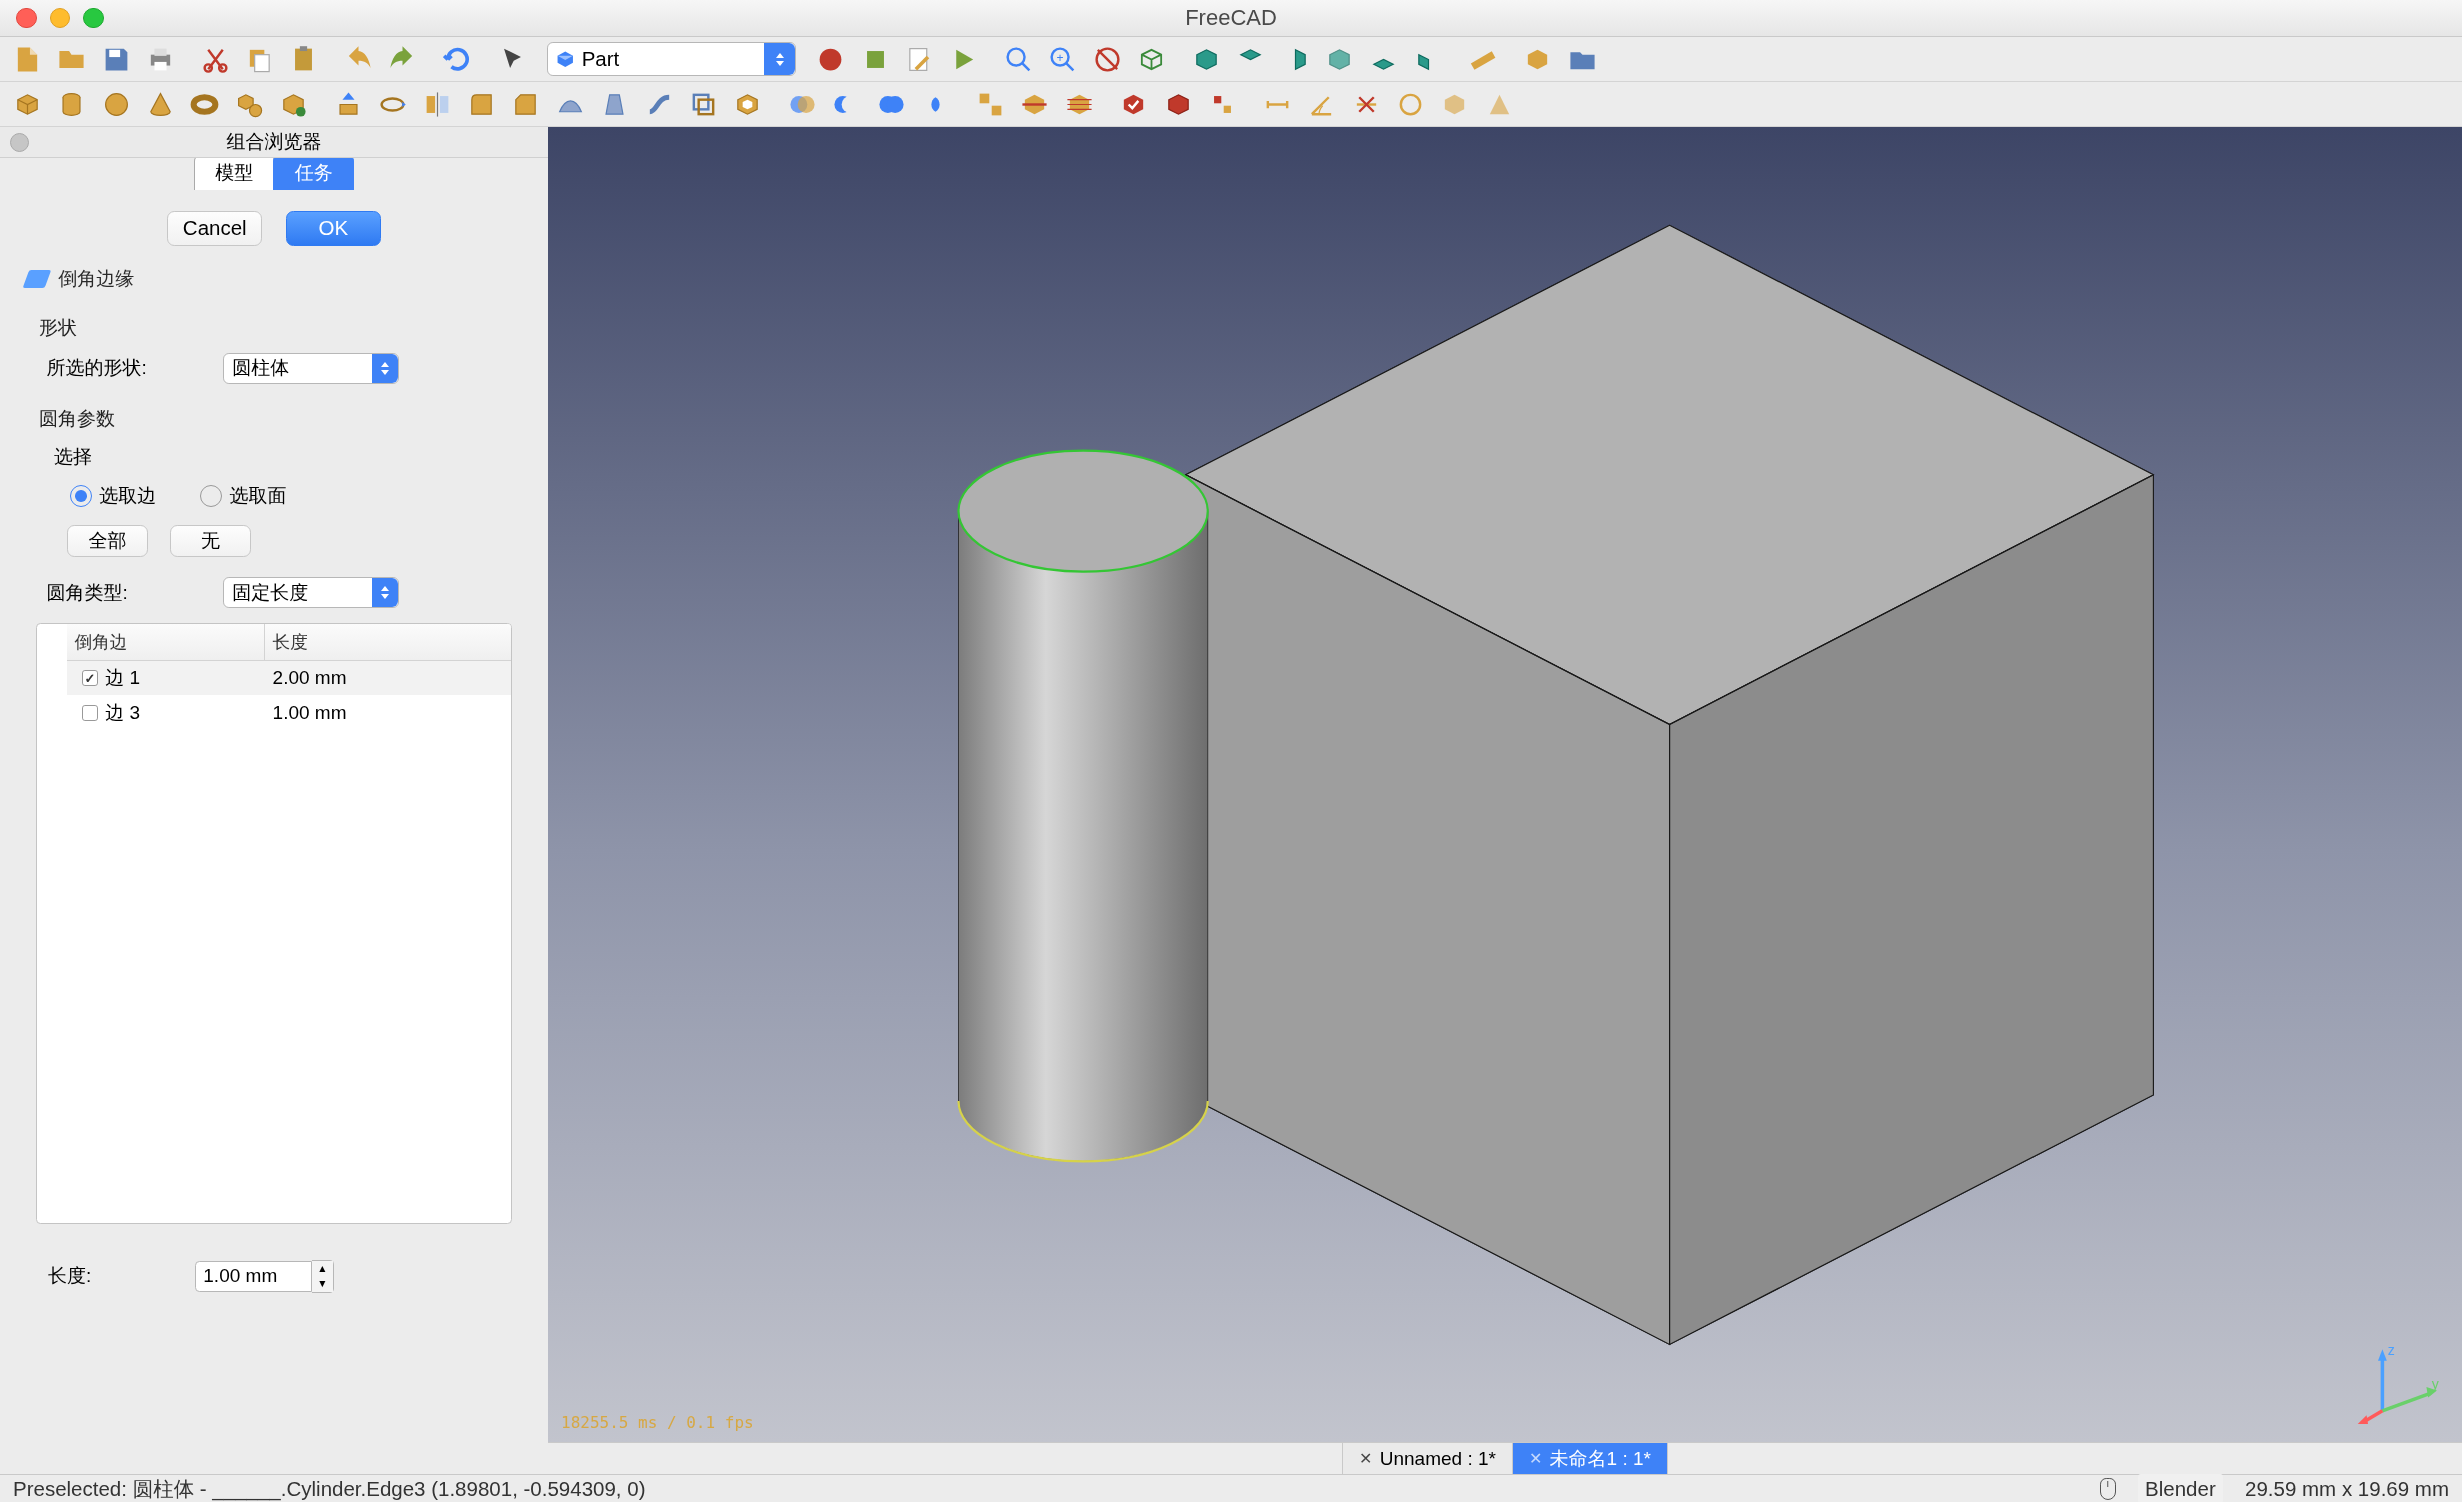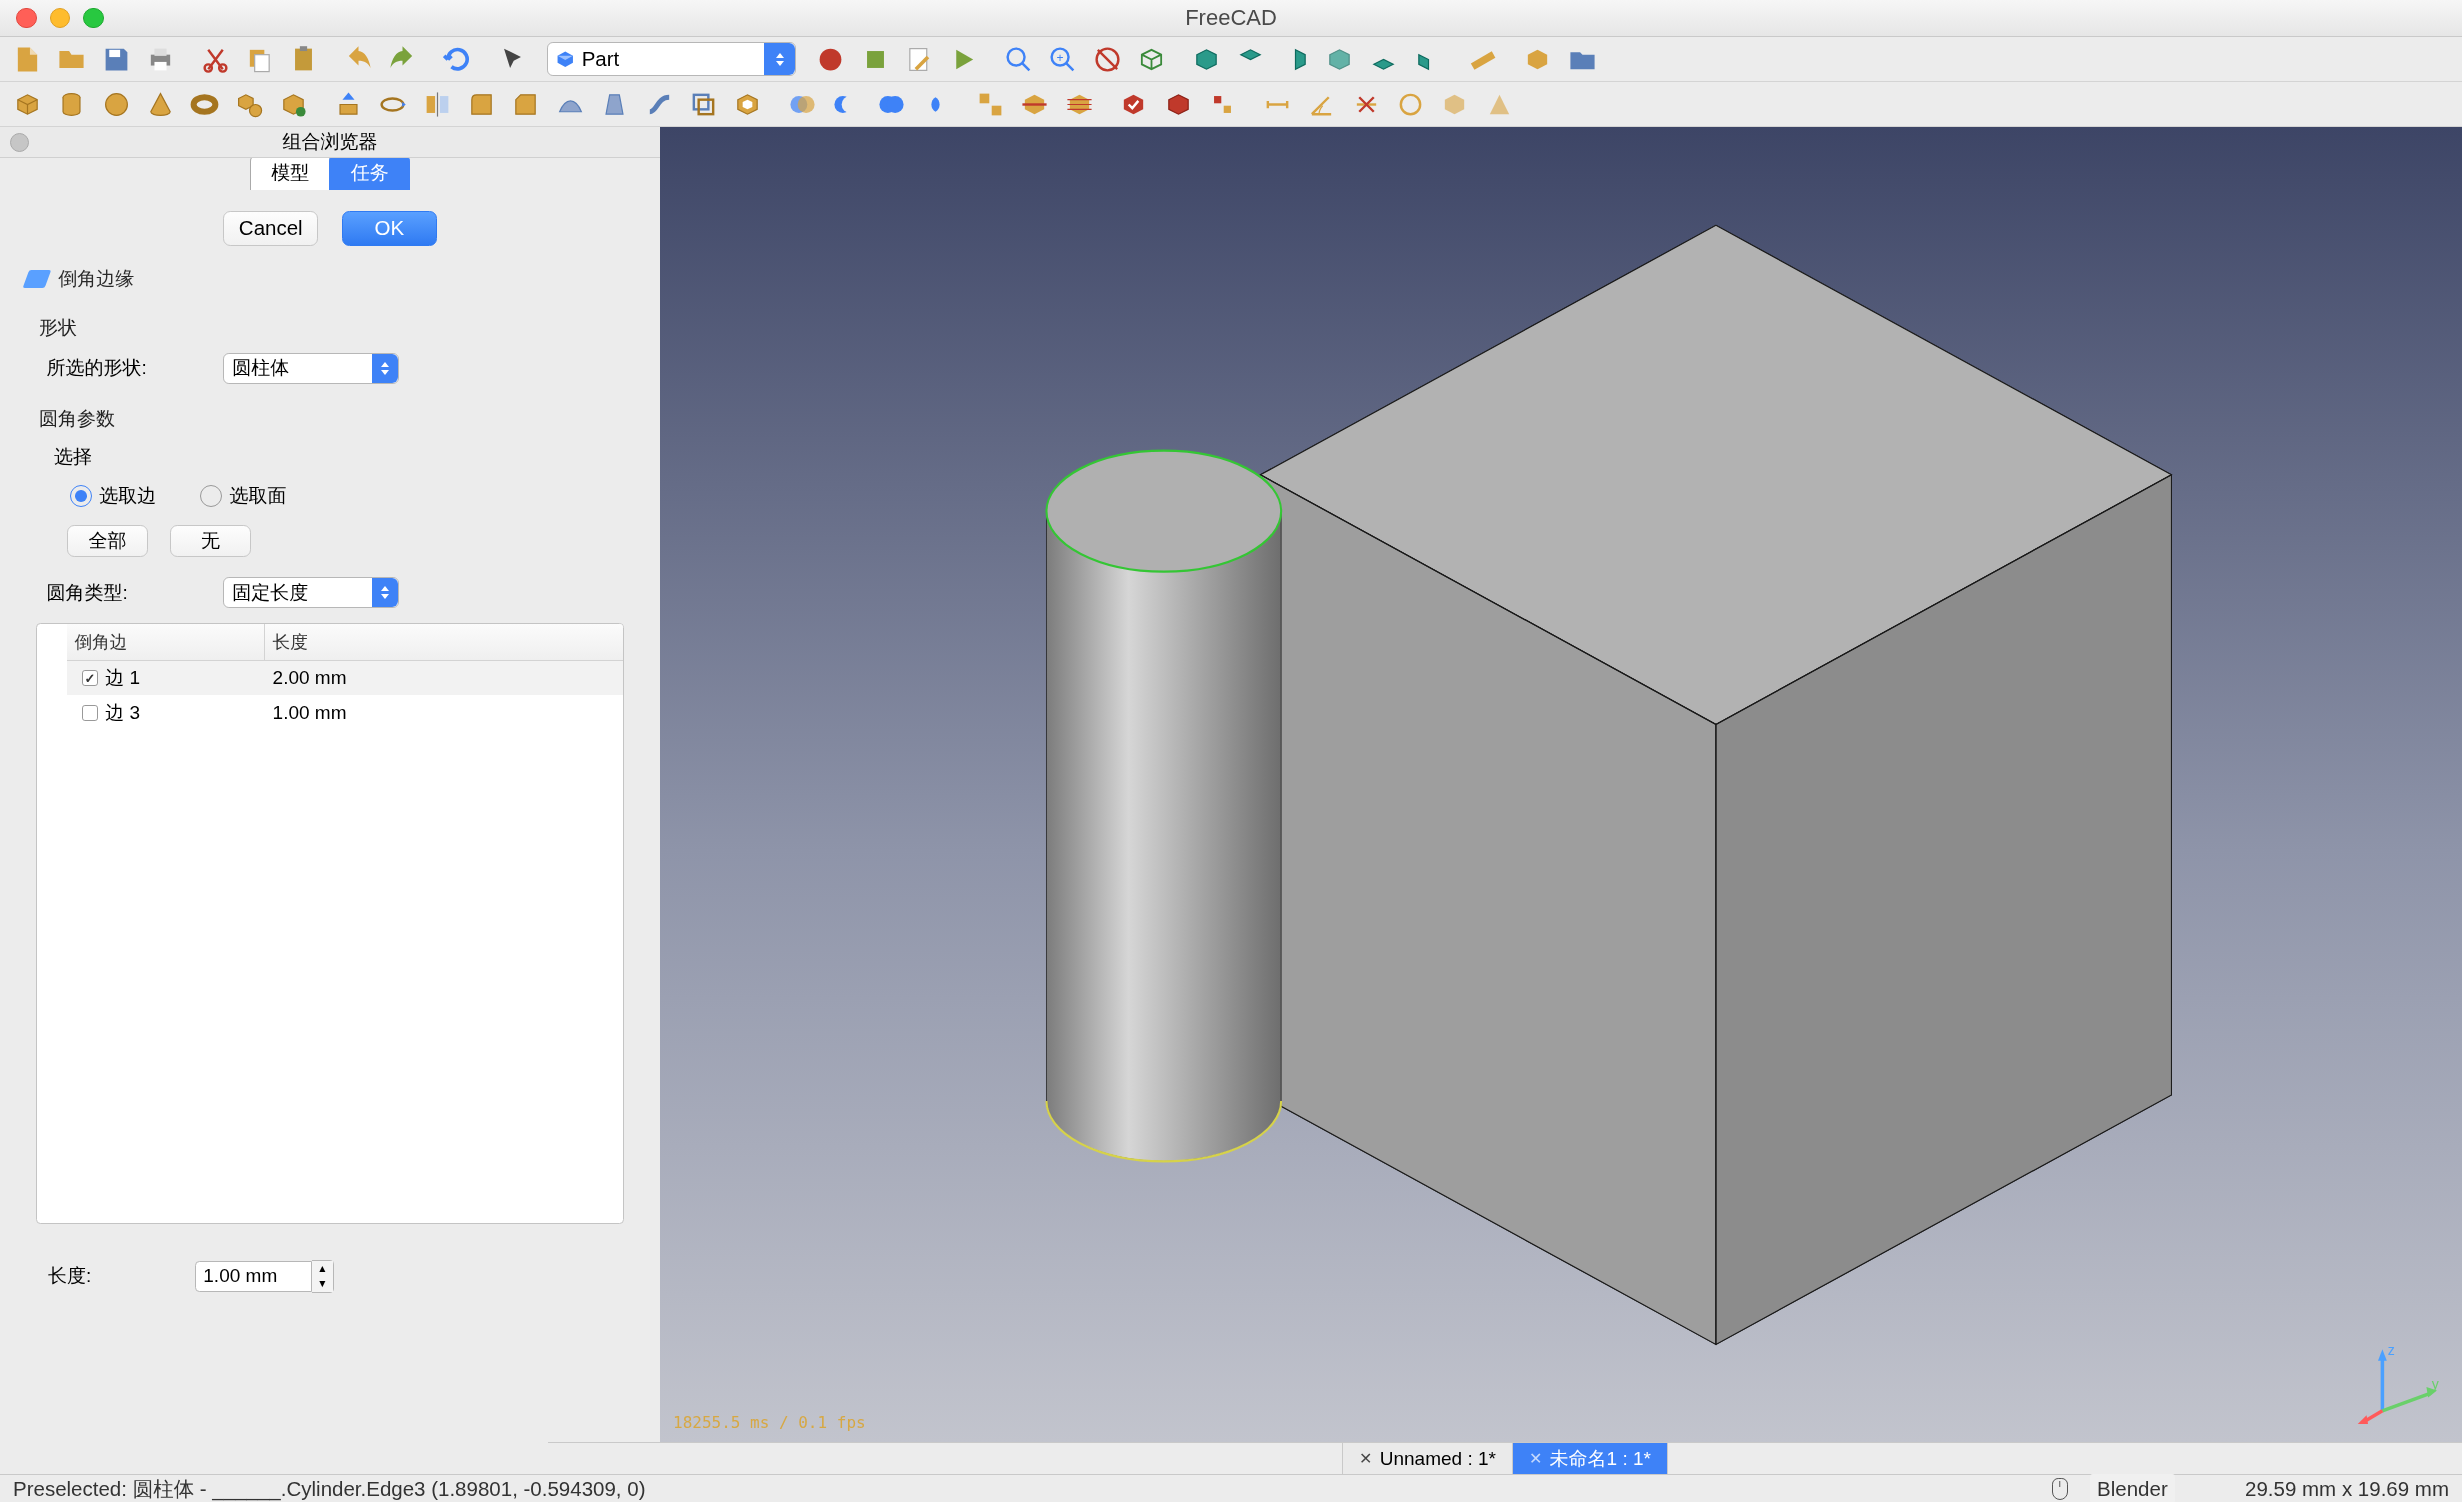--- a/index.html
+++ b/index.html
@@ -19,21 +19,21 @@
 .tbrow.second { height: 45px; }
 .tbtn { width: 40px; height: 35px; display: flex; align-items: center; justify-content: center; border-radius: 4.4px; }
 .tbtn svg { width: 29px; height: 29px; }
 .sep { width: 5.9px; height: 35px; }
 .wbdrop { width: 249px; height: 34px; background: #fff; border: 0.7px solid #b7b7b7; border-radius: 5.9px; display: flex; align-items: center; padding: 0 7.3px; font-size: 20.5px; position: relative; }
 .wbdrop .arrows { position: absolute; right: 0; top: 0; width: 31px; height: 100%; background: #3e82f7; border-radius: 0 5.9px 5.9px 0; display:flex; flex-direction:column; align-items:center; justify-content:center; color:#fff; }
 .wbicon { width: 20.5px; height: 20.5px; margin-right: 5.9px; display:inline-flex; }
 
 
 .main { display: flex; height: calc(100% - 37px - 45px - 45px - 32px - 29px); }
-.panel { width: 660px; background: #ececec; display: flex; flex-direction: column; }
+.panel { width: 548px; background: #ececec; display: flex; flex-direction: column; }
 .panelhdr { height: 31px; background: #eaeaea; border-bottom: 0.7px solid #d0d0d0; display: flex; align-items: center; position: relative; font-size: 19px; }
 .panelhdr .dot { width: 19px; height: 19px; border-radius: 50%; background: #c6c6c6; margin: 0 10.3px; border:0.7px solid #aaa; }
 .panelhdr .ttl { position:absolute; left:50%; transform:translateX(-50%); }
 
 .tabstrip { height: 32px; display: flex; justify-content: center; align-items: flex-end; }
 .tab { padding: 4.4px 20.5px; font-size: 19px; border: 0.7px solid #aaa; background: #fff; border-bottom: none; border-radius: 7.3px 7.3px 0 0; margin: 0 -0.7px; }
 .tab.active { background: #3e82f7; color: #fff; border-color: #3e82f7; }
 
 .taskbody { flex: 1; background: #ececec; padding: 20.5px 26px 17.6px 26px; overflow: hidden; display:flex; flex-direction:column; }
 .btnrow { display: flex; justify-content: center; gap: 23.5px; margin-bottom: 20.5px; }
@@ -93,21 +93,21 @@
 .doctab:first-child { border-left:0.7px solid #c9c9c9; }
 .doctab.active { background:#3e82f7; color:#fff; }
 .doctab .x { font-size:16px; opacity:.7; }
 
 
 .status { height: 29px; background:#ececec; border-top:0.7px solid #c9c9c9; display:flex; align-items:center; font-size:20.5px; color:#333; padding: 14px 13px; }
 .status .right { margin-left:auto; display:flex; align-items:center; gap:22px; }
 .mouseicon { width:16px; height:22px; border:1.5px solid #555; border-radius:8px 8px 10.3px 10.3px; position:relative; }
 .mouseicon::after { content:''; position:absolute; top:2.2px; left:50%; width:1.5px; height:5.9px; background:#555; transform:translateX(-50%); }
 .navlabel { background:#f0f0f0; padding:2.9px 7.3px; border-radius:2.9px; font-size:20.5px; }
-.dims { font-size:20.5px;margin-left:48px; }
+.dims { font-size:20.5px; }
 
 
 .arr { width:0; height:0; border-left:4.4px solid transparent; border-right:4.4px solid transparent; }
 .arr.up { border-bottom:5.1px solid #fff; margin-bottom:1.5px; }
 .arr.dn { border-top:5.1px solid #fff; margin-top:1.5px; }
 </style>
 </head>
 <body>
 
 <div class="titlebar">

